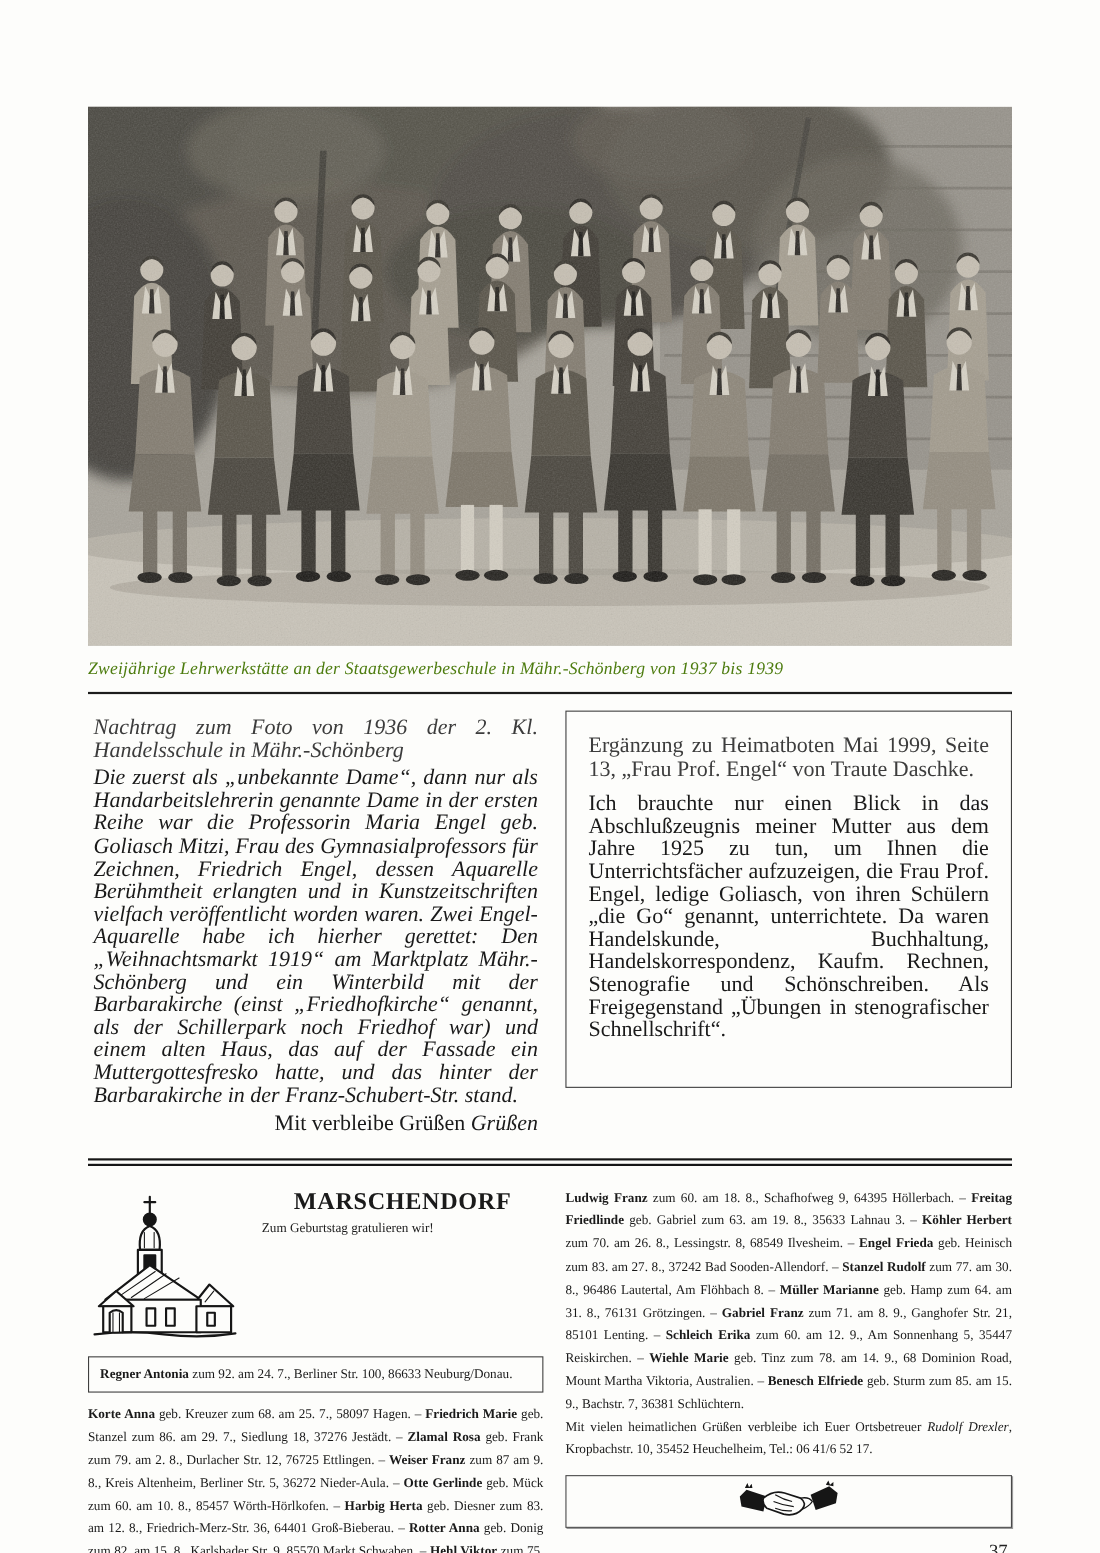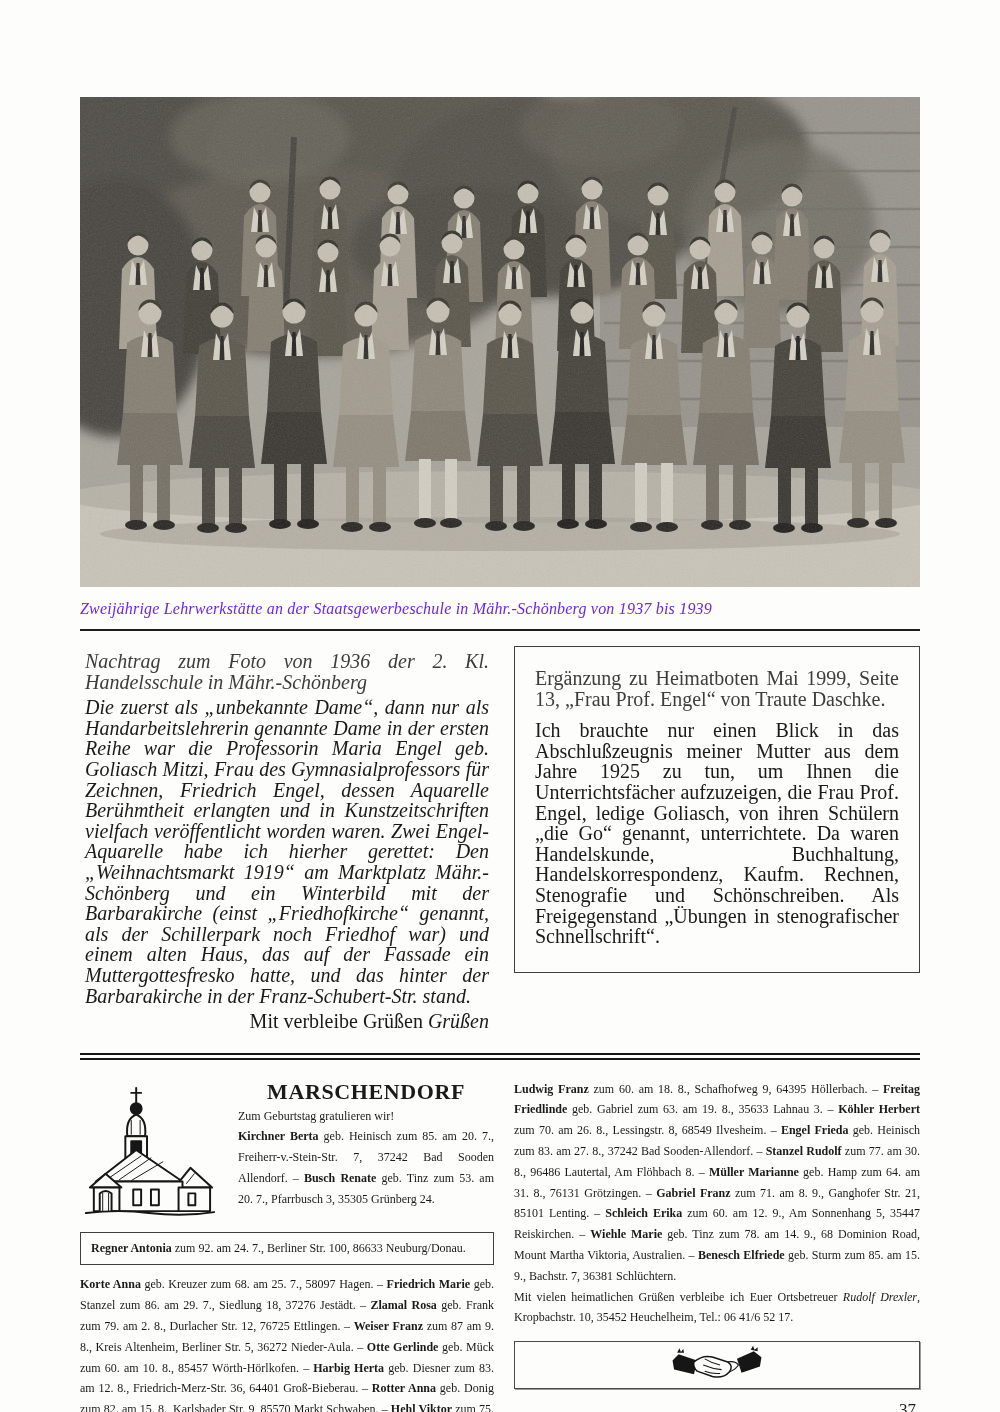--- a/index.html
+++ b/index.html
@@ -14,39 +14,39 @@
     box-sizing:border-box;
     padding:97px 80px 0 80px;
   }
   
   .photo-wrap{width:840px;height:490px;line-height:0;}
   .photo-wrap svg{display:block;}
   .caption{
     margin-top:13px;
     font-style:italic;
     font-size:16px;
-    color:#6d28d9;
+    color:#4d7c0f;
     letter-spacing:.2px;
   }
   .rule-single{
     margin-top:11px;
     border-top:2.5px solid #1c1c1c;
     height:0;
   }
   
   .cols{display:flex;gap:20px;align-items:flex-start;}
   .top-cols{margin-top:15px;}
   .col-l{width:414px;flex:none;}
   .col-r{width:406px;flex:none;}
   .top-cols p{margin:5px;font-size:20px;line-height:20.6px;text-align:justify;}
   .ital{font-style:italic;}
   .ital-head{color:#3c3c3c;}
   .sig-line{text-align:right !important;margin-top:1px !important;}
   .bordered-box{border:1px solid #3f3f3f;box-sizing:border-box;background:#fdfdfb;}
-  .engel-box{padding:16px 15px 20px 15px;min-height:248px;}
+  .engel-box{padding:16px 15px 36px 15px;min-height:248px;}
   .engel-box .intro{color:#3d3d3d;margin-bottom:11px !important;}
   .engel-box .sig{margin-top:10px !important;text-align:left !important;}
   
   .rule-double{
     margin-top:16px;
     height:3px;
     border-top:2px solid #161616;
     border-bottom:2px solid #161616;
   }
   
@@ -331,21 +331,20 @@
               <rect x="72" y="106" width="8" height="16"></rect>
               <rect x="110" y="110" width="7" height="12"></rect>
 
               <path d="M6,130 Q40,126 70,130 Q105,134 136,129" fill="none"></path>
             </g>
           </svg>
         </div>
         <div class="marsch-body">
           <h3 class="marsch-title">MARSCHENDORF</h3>
           <p>Zum Geburtstag gratulieren wir!</p>
-          <p><span class="rb">Kirchner Berta</span><span> geb. Heinisch zum 85. am 20. 7., Freiherr-v.-Stein-Str. 7, 37242 Bad Sooden Allendorf. – </span><span class="rb">Busch Renate</span><span> geb. Tinz zum 53. am 20. 7., Pfarrbusch 3, 35305 Grünberg 24.</span></p>
         </div>
       </div>
 
       <div class="bordered-box regner-box">
         <p><span class="rb">Regner Antonia</span><span> zum 92. am 24. 7., Berliner Str. 100, 86633 Neuburg/Donau.</span></p>
       </div>
 
       <p class="entries"><span class="rb">Korte Anna</span><span> geb. Kreuzer zum 68. am 25. 7., 58097 Hagen. – </span><span class="rb">Friedrich Marie</span><span> geb. Stanzel zum 86. am 29. 7., Siedlung 18, 37276 Jestädt. – </span><span class="rb">Zlamal Rosa</span><span> geb. Frank zum 79. am 2. 8., Durlacher Str. 12, 76725 Ettlingen. – </span><span class="rb">Weiser Franz</span><span> zum 87 am 9. 8., Kreis Altenheim, Berliner Str. 5, 36272 Nieder-Aula. – </span><span class="rb">Otte Gerlinde</span><span> geb. Mück zum 60. am 10. 8., 85457 Wörth-Hörlkofen. – </span><span class="rb">Harbig Herta</span><span> geb. Diesner zum 83. am 12. 8., Friedrich-Merz-Str. 36, 64401 Groß-Bieberau. – </span><span class="rb">Rotter Anna</span><span> geb. Donig zum 82. am 15. 8., Karlsbader Str. 9, 85570 Markt Schwaben. – </span><span class="rb">Hehl Viktor</span><span> zum 75. am 18. 8., Raimondstr. 100, 60431 Frankfurt. –</span></p>
     </div>
 

